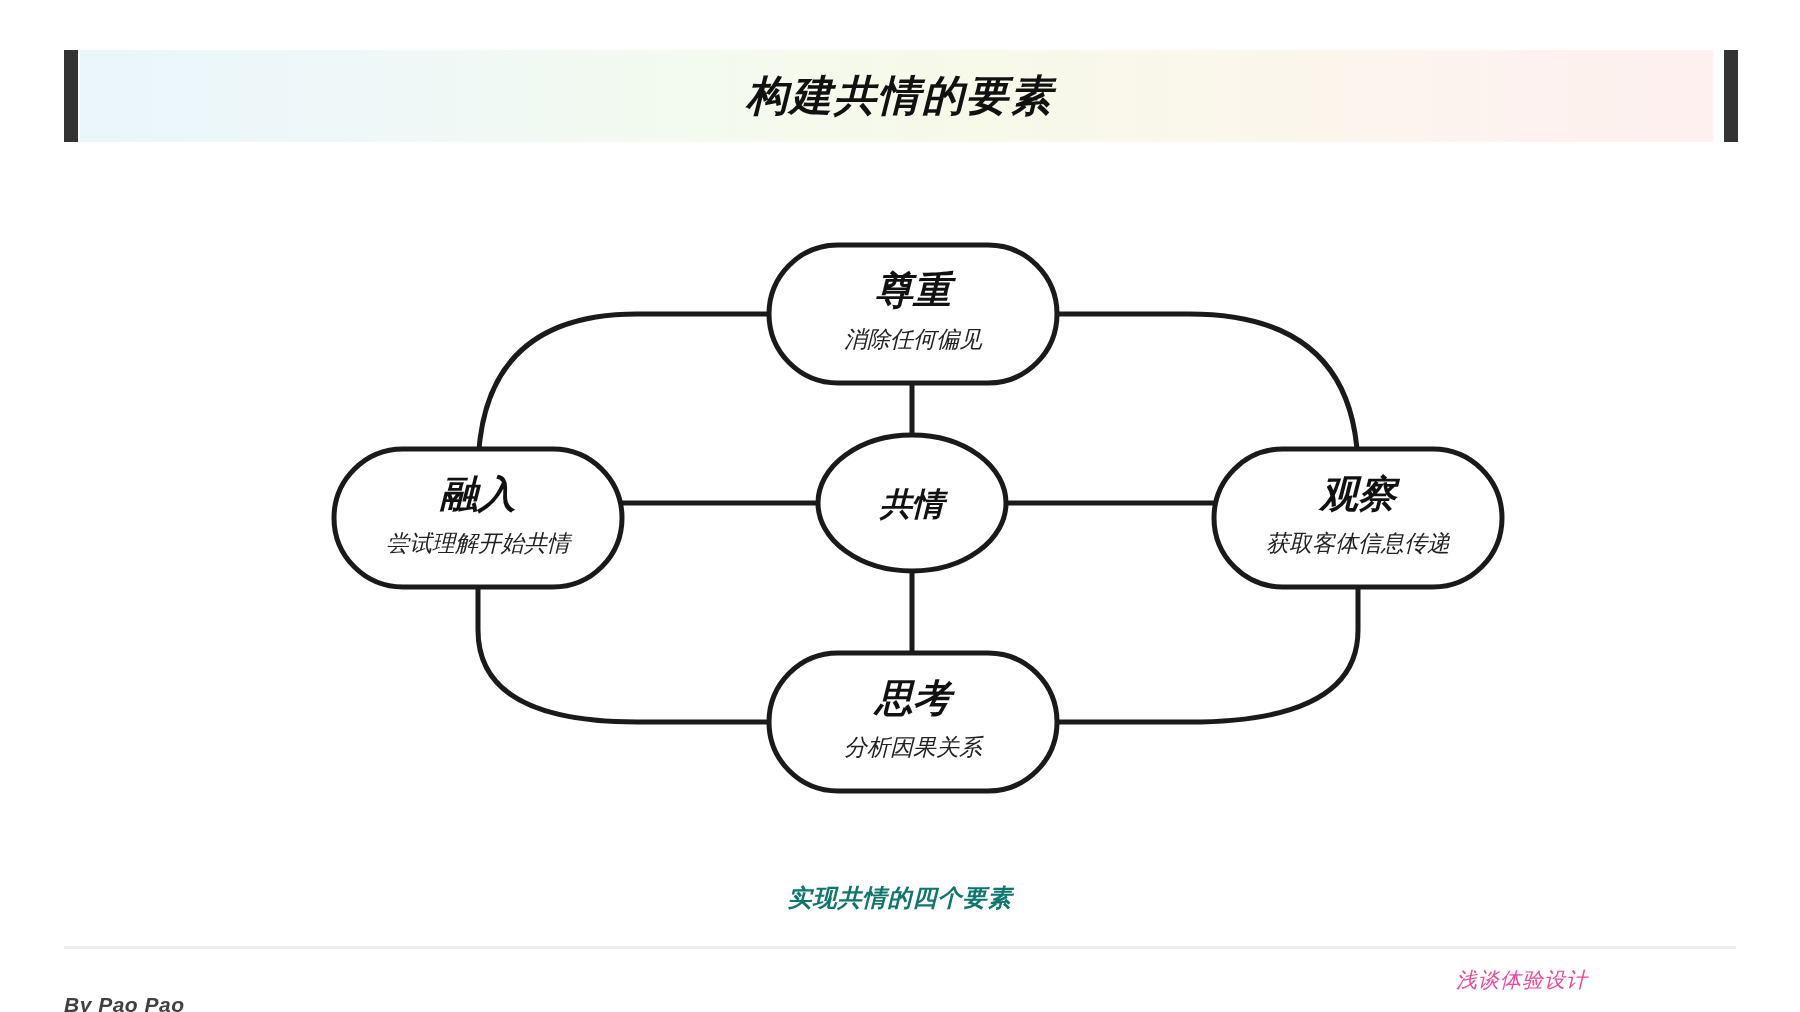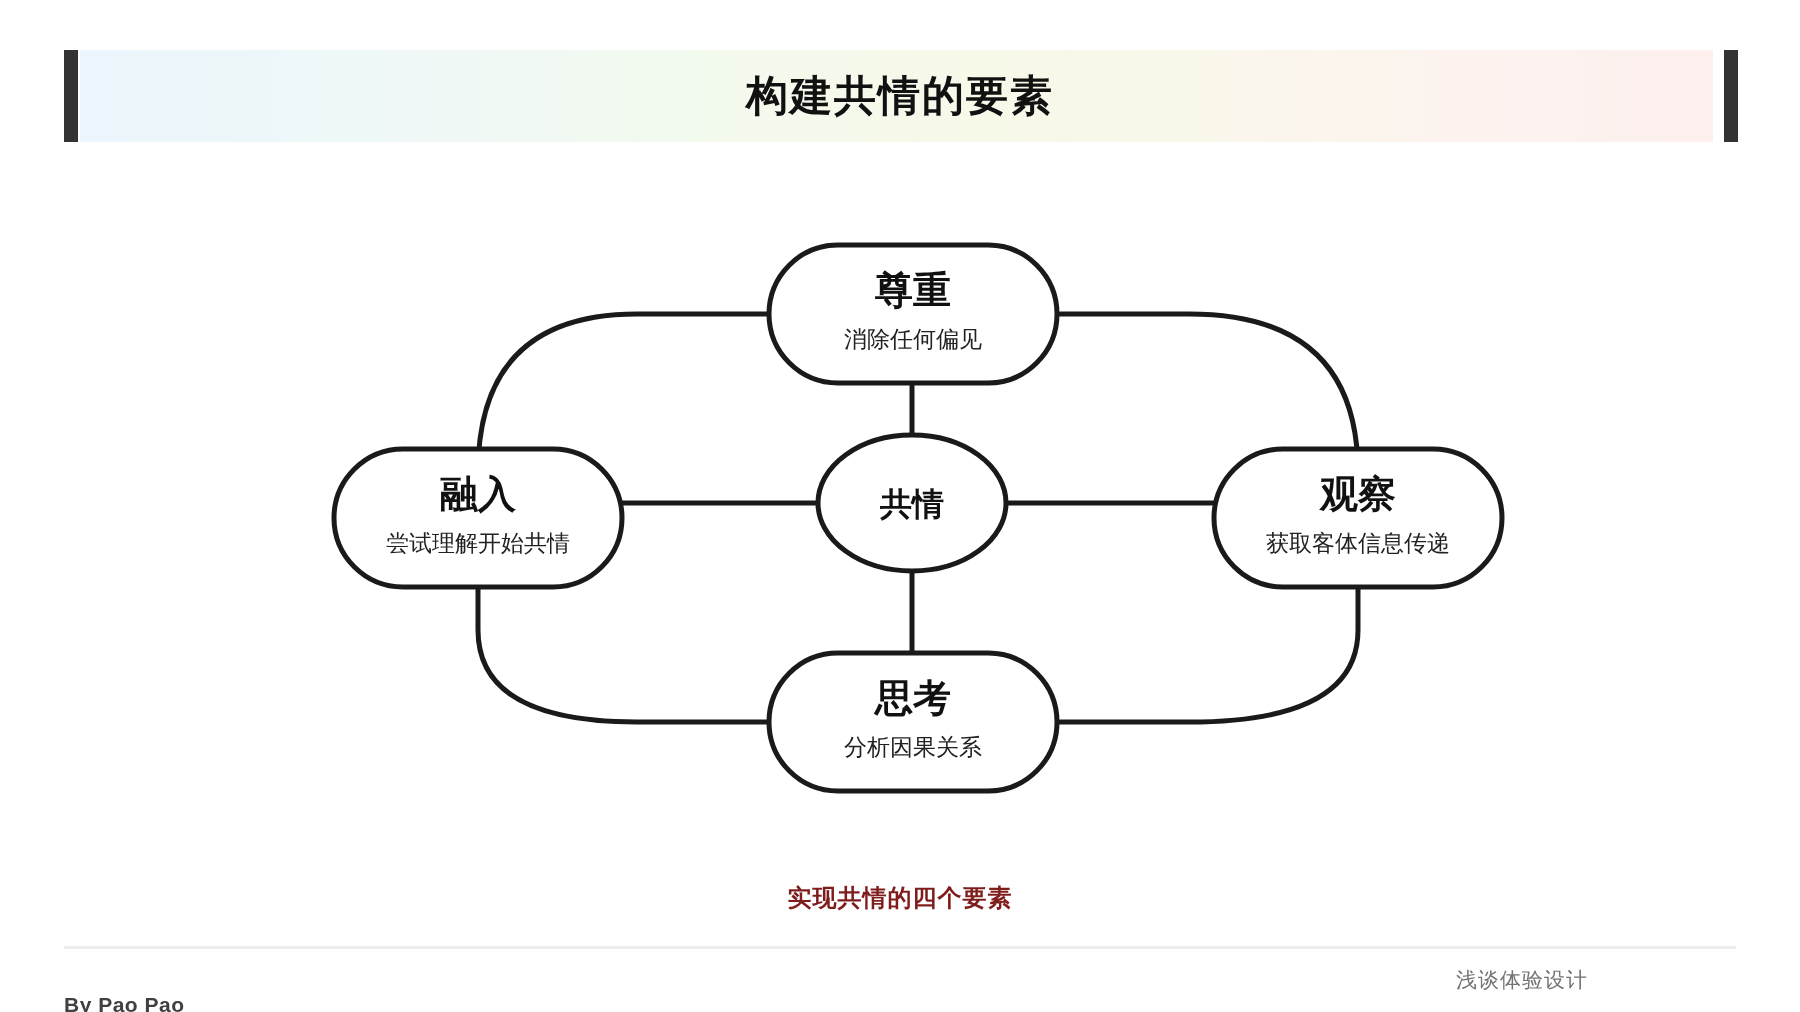--- a/index.html
+++ b/index.html
@@ -3,21 +3,21 @@
 <meta charset="utf-8">
 <title>构建共情的要素</title>
 <style>
   * { margin:0; padding:0; box-sizing:border-box; }
   html, body {
     width:1800px; height:1012px;
     background:#ffffff;
     font-family:"Liberation Sans","DejaVu Sans",sans-serif;
     overflow:hidden;
   }
-  .slide { position:relative; width:1652px; height:1012px; background:#fff; }
+  .slide { position:relative; width:1652px; height:1012px; background:#fff;font-style:italic; }
 
   
   .header { position:absolute; left:0; top:50px; width:1800px; height:92px; }
   .hdr-band {
     position:absolute; left:80px; top:0; width:1633px; height:92px;
     background:linear-gradient(90deg,
       #eaf6fc 0%, #eff8f8 18%, #f3faee 38%,
       #f7f9e9 55%, #fbf6ec 74%, #fdf2ef 88%, #fdf0ee 100%);
   }
   .hdr-bar {
@@ -43,36 +43,36 @@
   .node-label-sub {
     font-family:"Liberation Sans","DejaVu Sans",sans-serif;
     font-weight:400; fill:#222222; text-anchor:middle;
   }
   .t-outer-main { font-size:38px; }
   .t-outer-sub  { font-size:23px; }
   .t-center-main{ font-size:32px; }
 
   .caption {
     position:absolute; left:0; top:882px; width:1800px;
-    text-align:center; font-size:24px; font-weight:700; color:#7f1d1d;
+    text-align:center; font-size:24px; font-weight:700; color:#0f766e;
     letter-spacing:1px;
   }
 
   
   .footer-rule {
     position:absolute; left:64px; top:946px; width:1672px; height:3px;
     background:#ededed;
   }
   .footer-left {
     position:absolute; left:64px; top:966px;
     font-size:21px; font-weight:700; color:#404040; letter-spacing:.5px;margin-top:27px;
   }
   .footer-right {
     position:absolute; right:64px; top:966px;
-    font-size:21px; font-weight:500; color:#737373; letter-spacing:1px;
+    font-size:21px; font-weight:500; color:#ec4899; letter-spacing:1px;
   }
 </style>
 </head>
 <body>
 
 <div class="slide">
 
   <div class="header">
     <div class="hdr-band"></div>
     <div class="hdr-bar left"></div>

